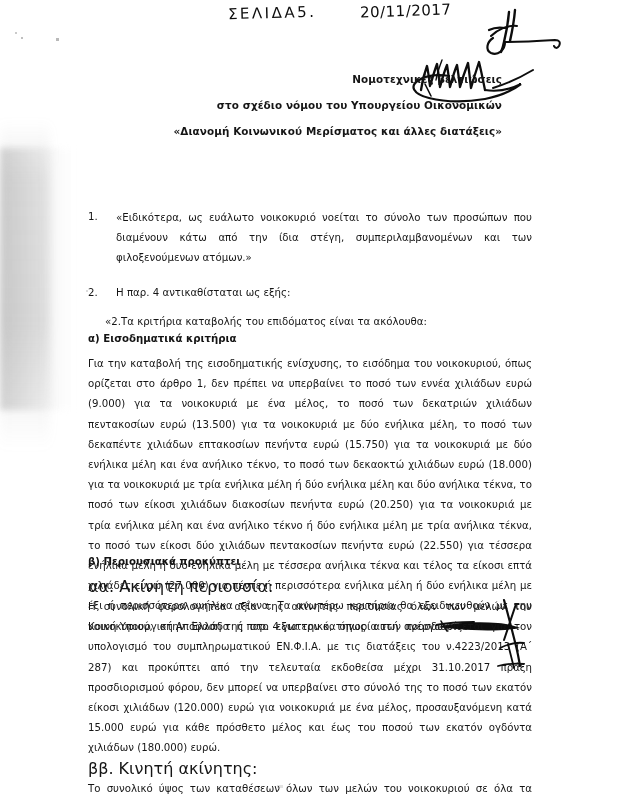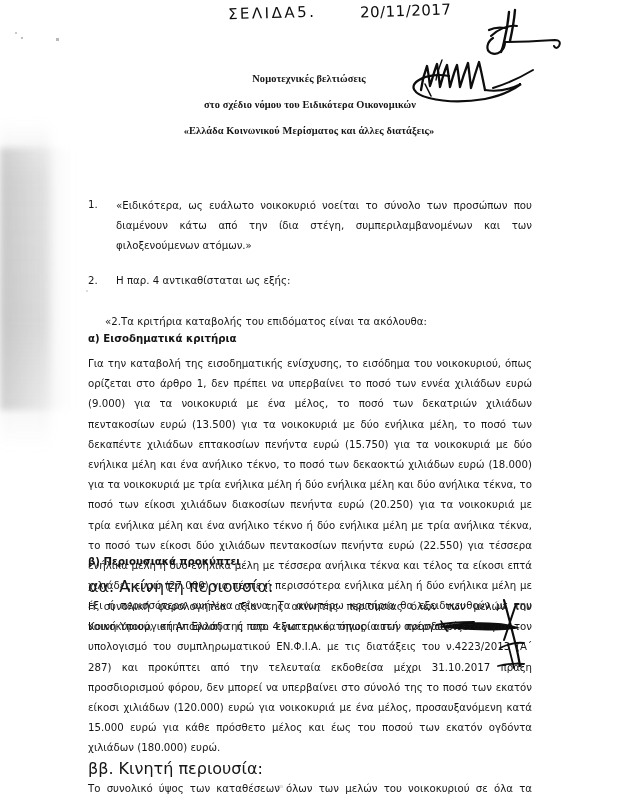--- a/index.html
+++ b/index.html
@@ -103,25 +103,24 @@
 
   
   .doc-body {
     position: absolute;
     left: 0;
     top: 0;
     width: 618px;
   }
   .title-block {
     position: absolute;
-    left: 104px;
+    left: 92px;
     top: 66px;
     width: 410px;
-    text-align: center;
-    font-family: Liberation Serif, serif;
+    text-align: right;
   }
   .title-line {
     font-size: 10.4px;
     font-weight: bold;
     line-height: 26px;
     color: #151515;
     letter-spacing: 0.1px;
   }
   .title-line.l1 { padding-left: 0px; }
   .title-line.l2 { padding-left: 2px; }
@@ -152,20 +151,21 @@
     font-size: 10.2px;
     line-height: 17.5px;
     color: #151515;
   }
   .li-quote {
     margin-left: 28px;
     font-size: 10.2px;
     line-height: 20px;
     text-align: justify;
     color: #151515;
+    margin-top: 12px;
   }
 
   .para-block {
     position: absolute;
     left: 88px;
     width: 444px;
   }
   .p {
     font-size: 10.2px;
     line-height: 20.2px;
@@ -246,22 +246,22 @@
       <path d="M10 50 C18 46, 26 44, 34 45" stroke="#0d0d0d" stroke-width="1.8" stroke-linecap="round"></path>
       <path d="M18 46 C20 54, 22 62, 24 70" stroke="#0d0d0d" stroke-width="1.8" stroke-linecap="round"></path>
       <path d="M8 68 C16 66, 26 65, 34 66" stroke="#0d0d0d" stroke-width="1.8" stroke-linecap="round"></path>
     </svg>
   </div>
 
   <div class="doc-body">
 
     <div class="title-block">
       <div class="title-line l1">Νομοτεχνικές βελτιώσεις</div>
-      <div class="title-line l2">στο σχέδιο νόμου του Ειδικότερα Οικονομικών</div>
-      <div class="title-line l3">«Ελλάδα Κοινωνικού Μερίσματος και άλλες διατάξεις»</div>
+      <div class="title-line l2">στο σχέδιο νόμου του Υπουργείου Οικονομικών</div>
+      <div class="title-line l3">«Διανομή Κοινωνικού Μερίσματος και άλλες διατάξεις»</div>
     </div>
 
     <div class="list-block">
 
       <div class="list-item">
         <span class="li-num">1.</span>
         <div class="li-quote">«Ειδικότερα, ως ευάλωτο νοικοκυριό νοείται το σύνολο των προσώπων που διαμένουν κάτω από την ίδια στέγη, συμπεριλαμβανομένων και των φιλοξενούμενων ατόμων.»</div>
       </div>
 
       <div class="list-item" style="margin-top:16px;">
@@ -279,18 +279,18 @@
       <p class="h-bold">α) Εισοδηματικά κριτήρια</p>
       <div class="gap-xs"></div>
       <p class="p just">Για την καταβολή της εισοδηματικής ενίσχυσης, το εισόδημα του νοικοκυριού, όπως ορίζεται στο άρθρο 1, δεν πρέπει να υπερβαίνει το ποσό των εννέα χιλιάδων ευρώ (9.000) για τα νοικοκυριά με ένα μέλος, το ποσό των δεκατριών χιλιάδων πεντακοσίων  ευρώ (13.500) για τα νοικοκυριά με δύο ενήλικα μέλη, το ποσό των δεκαπέντε χιλιάδων επτακοσίων πενήντα ευρώ (15.750) για τα νοικοκυριά με δύο ενήλικα μέλη και ένα ανήλικο τέκνο, το ποσό των δεκαοκτώ χιλιάδων ευρώ (18.000) για τα νοικοκυριά με τρία ενήλικα μέλη ή δύο ενήλικα μέλη και δύο ανήλικα τέκνα, το ποσό των είκοσι χιλιάδων διακοσίων πενήντα ευρώ (20.250) για τα νοικοκυριά με τρία ενήλικα μέλη και ένα ανήλικο τέκνο ή δύο ενήλικα μέλη με τρία ανήλικα τέκνα, το ποσό των είκοσι δύο χιλιάδων πεντακοσίων πενήντα ευρώ (22.550) για τέσσερα ενήλικα μέλη ή δυο ενήλικα μέλη με τέσσερα ανήλικα τέκνα και τέλος τα είκοσι επτά χιλιάδες ευρώ (27.000) για πέντε ή περισσότερα ενήλικα μέλη ή δύο ενήλικα μέλη με έξι ή περισσότερα ανήλικα τέκνα. Τα ανωτέρω κριτήρια θα εξειδικευθούν με την Κοινή Υπουργική Απόφαση της παρ. 4 για την κατηγορία των ανέργων.</p>
     </div>
 
     <div class="para-block" style="top:551px;">
       <p class="h-bold">β) Περιουσιακά προκύπτει</p>
       <div class="gap-xs"></div>
       <p class="sub-label">αα. Ακίνητη περιουσία:</p>
       <p class="p just">Η συνολική φορολογητέα αξία της ακίνητης περιουσίας όλων των μελών του νοικοκυριού, στην Ελλάδα ή στο εξωτερικό, όπως αυτή προσδιορίζεται για τον υπολογισμό του συμπληρωματικού ΕΝ.Φ.Ι.Α. με τις διατάξεις του ν.4223/2013 (Α΄ 287) και προκύπτει από την τελευταία εκδοθείσα μέχρι 31.10.2017 πράξη προσδιορισμού φόρου, δεν μπορεί να υπερβαίνει στο σύνολό της το ποσό των εκατόν είκοσι χιλιάδων (120.000) ευρώ για νοικοκυριά με ένα μέλος, προσαυξανόμενη κατά 15.000 ευρώ για κάθε πρόσθετο μέλος και έως του ποσού των εκατόν ογδόντα χιλιάδων (180.000) ευρώ.</p>
-      <p class="sub-label">ββ. Κινητή περιουσία:</p>
+      <p class="sub-label">ββ. Κινητή ακίνητης:</p>
       <p class="p just">Το συνολικό ύψος των καταθέσεων όλων των μελών του νοικοκυριού σε όλα τα πιστωτικά ιδρύματα της χώρας ή του εξωτερικού, ή/και η τρέχουσα αξία μετοχών, ομολόγων κ.τ.λ., όπως προκύπτουν από τις ηλεκτρονικές διασταυρώσεις δεν μπορεί να υπερβαίνει το ποσό</p>
     </div>
 
   </div>
 </div>
 
 </body></html>

